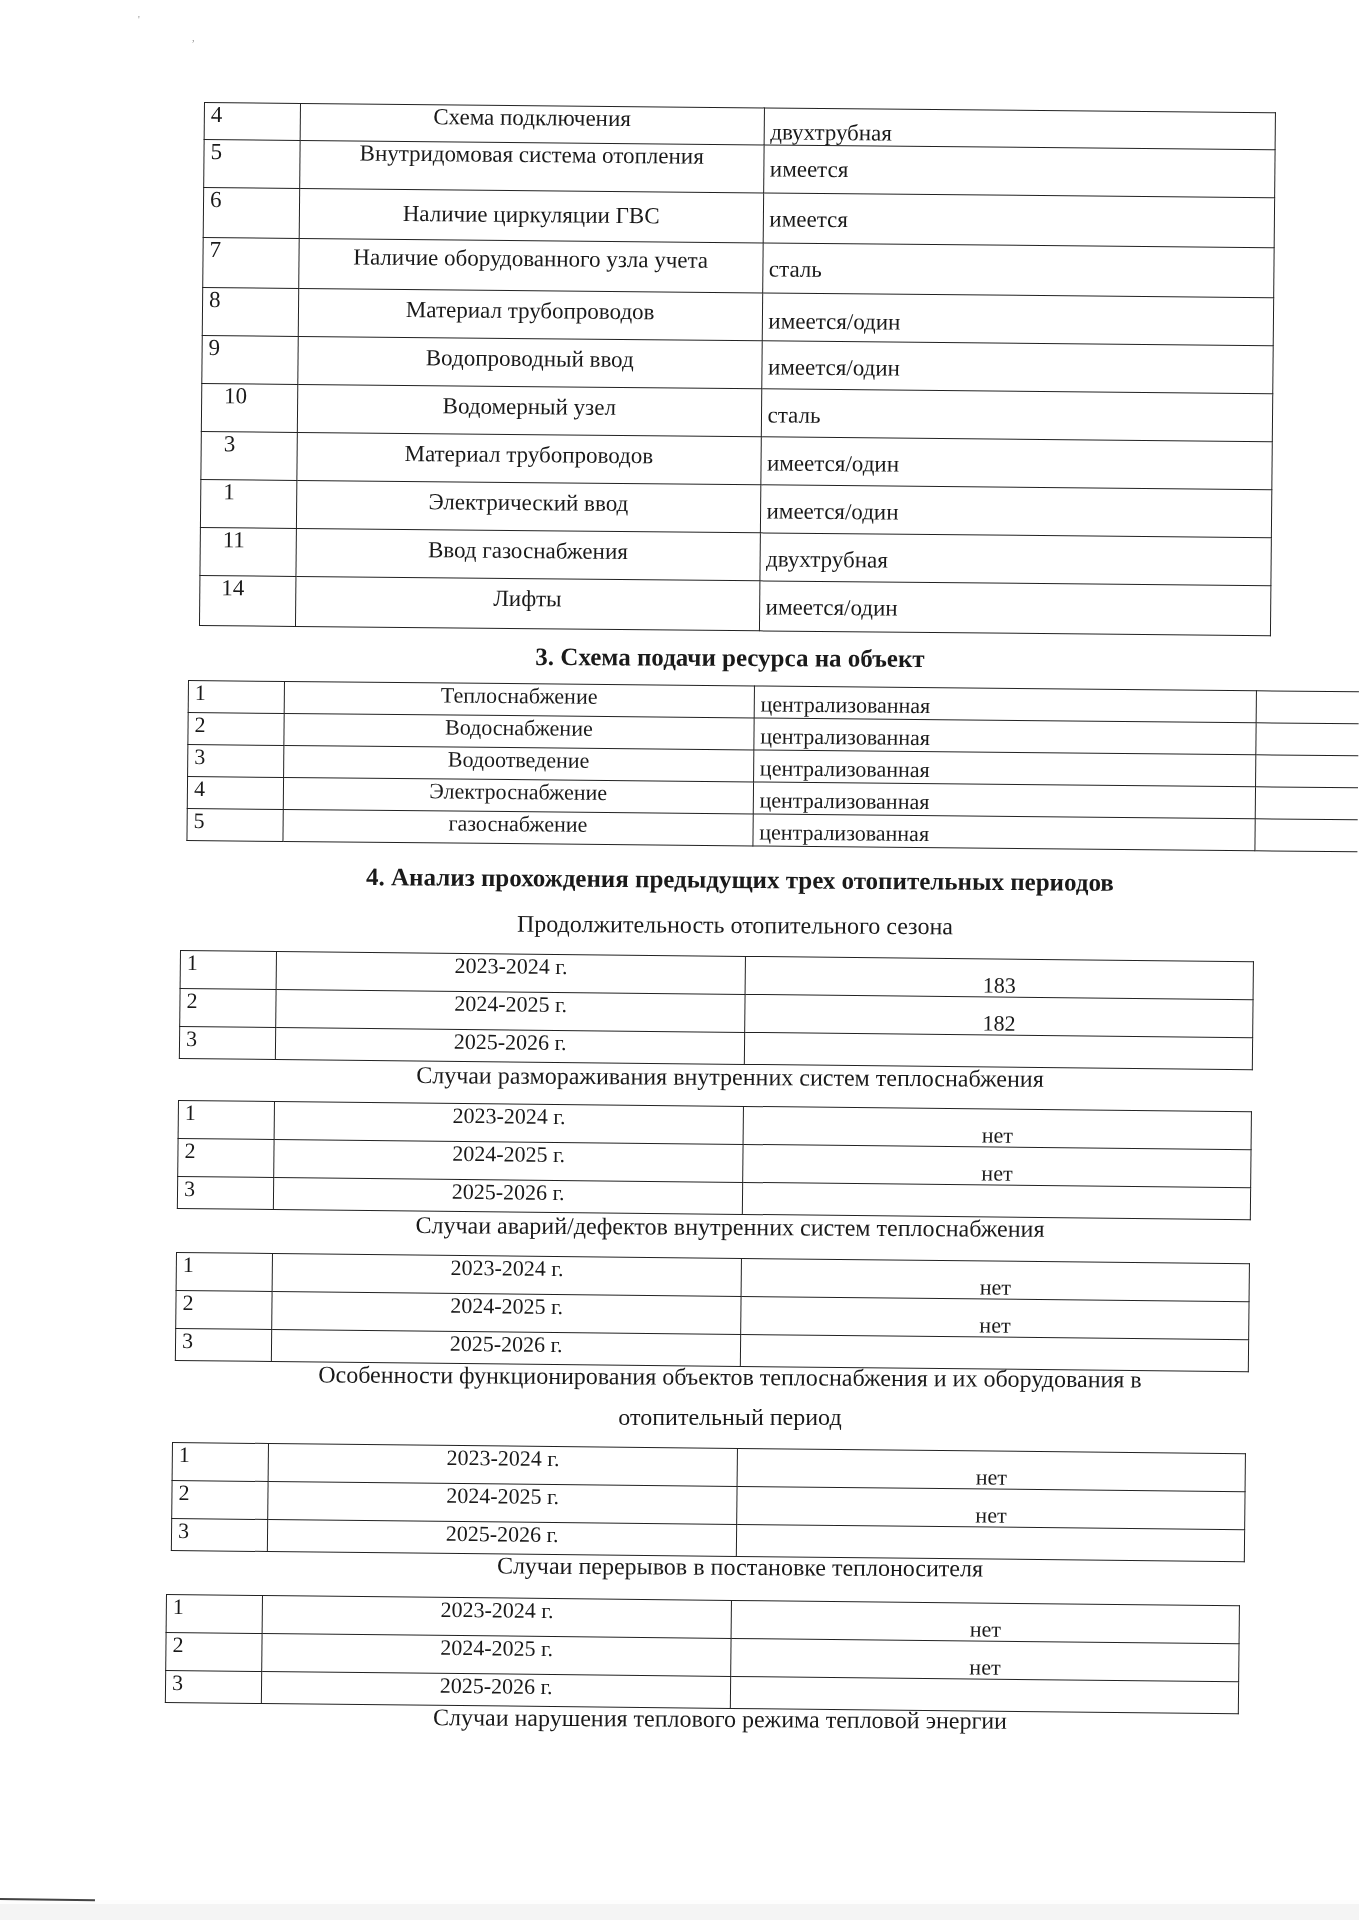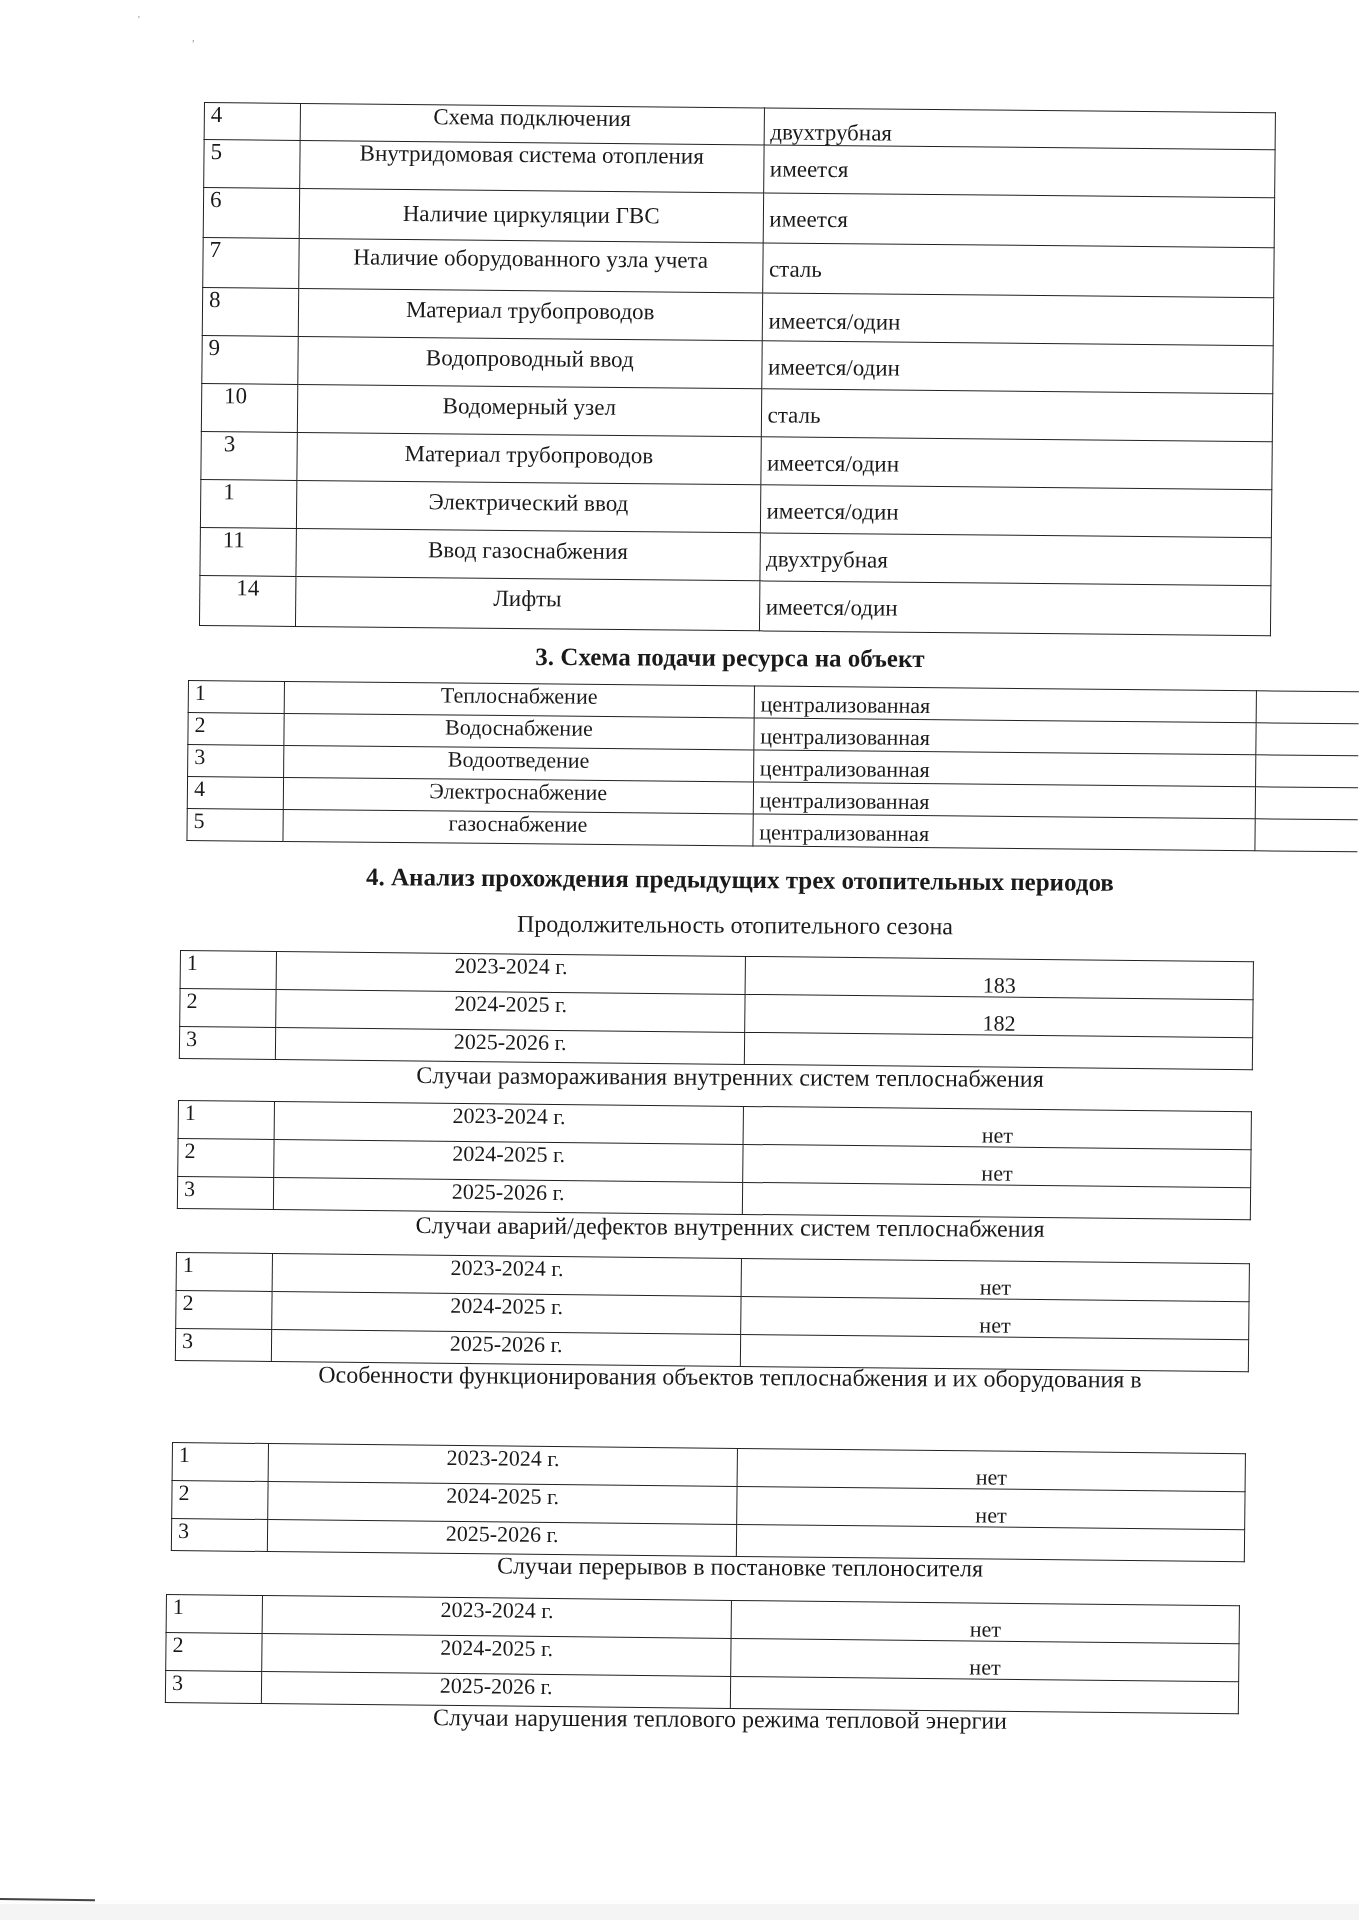--- a/index.html
+++ b/index.html
@@ -80,21 +80,21 @@
       <td class="num" style="padding-left:22px">1</td>
       <td class="name" style="padding-top:8px">Электрический ввод</td>
       <td class="val" style="padding-top:14px">имеется/один</td>
     </tr>
     <tr style="height:48px">
       <td class="num" style="padding-left:22px">11</td>
       <td class="name" style="padding-top:8px">Ввод газоснабжения</td>
       <td class="val" style="padding-top:14px">двухтрубная</td>
     </tr>
     <tr style="height:50px">
-      <td class="num" style="padding-left:36px">14</td>
+      <td class="num" style="padding-left:21px">14</td>
       <td class="name" style="padding-top:8px">Лифты</td>
       <td class="val" style="padding-top:14px">имеется/один</td>
     </tr>
   </tbody>
     </table>
 
   <div class="heading" style="left:340px;top:644px;width:780px;transform:rotate(0.3deg);">3. Схема подачи ресурса на объект</div>
 
   <table class="doc" style="left:188px;top:680px;width:1171px;font-size:22px;transform:rotate(0.55deg);transform-origin:left top;">
     <colgroup>
@@ -211,20 +211,21 @@
     </tr>
     <tr style="height:32px">
       <td class="num">3</td>
       <td class="name">2025-2026 г.</td>
       <td class="valc"></td>
     </tr>
   </tbody>
     </table>
 
   <div class="caption" style="left:240px;top:1364px;width:980px;transform:rotate(0.35deg);">Особенности функционирования объектов теплоснабжения и их оборудования в</div>
+  <div class="caption" style="left:480px;top:1404px;width:500px;">отопительный период</div>
   <table class="doc" style="left:172px;top:1442px;width:1074px;font-size:22px;transform:rotate(0.6deg);transform-origin:left top;">
     <colgroup>
         <col style="width:96px">
         <col style="width:470px">
         <col style="width:508px">
       </colgroup>
     <tbody>
         <tr style="height:32px">
       <td class="num">1</td>
       <td class="name">2023-2024 г.</td>

